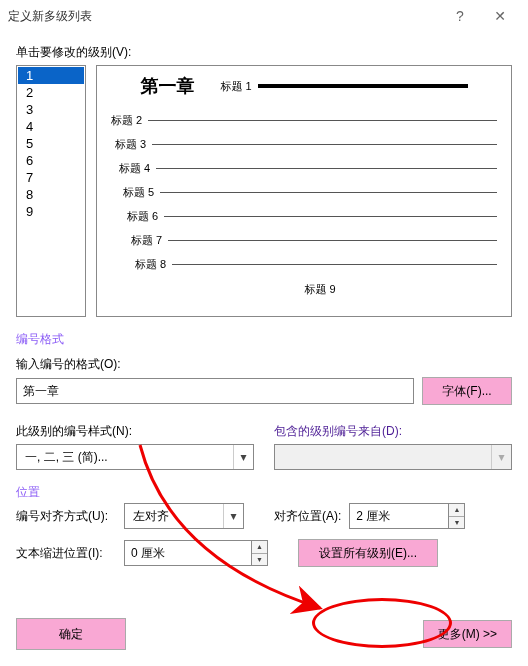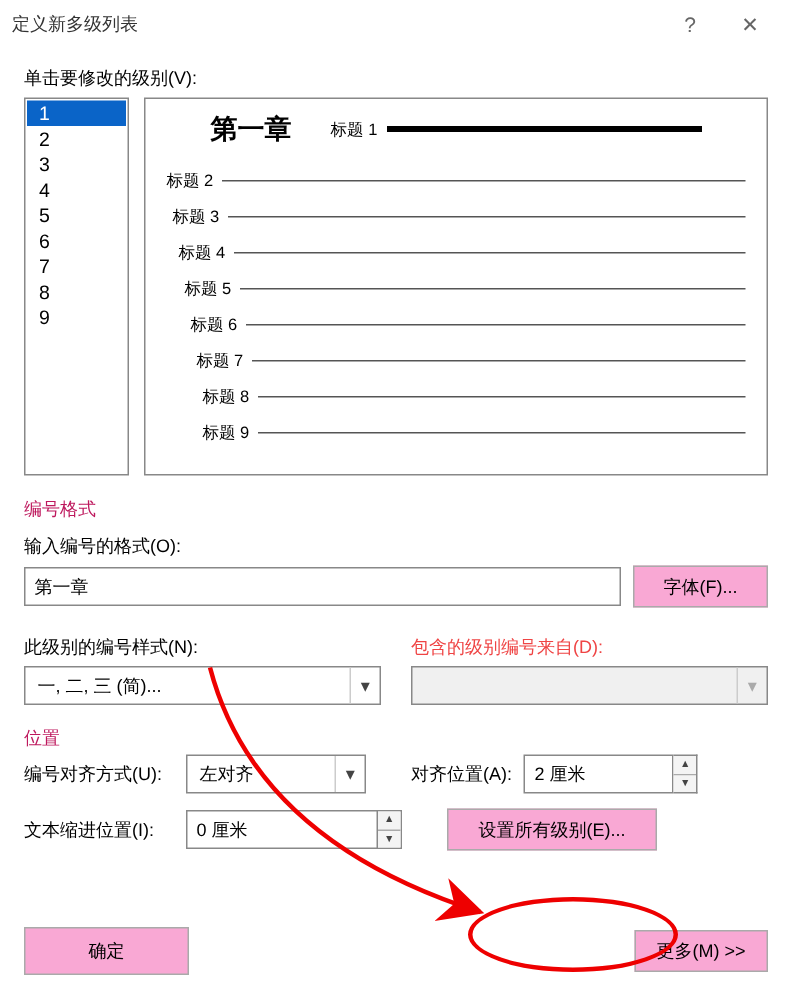--- a/index.html
+++ b/index.html
@@ -53,21 +53,21 @@
     font-size: 11px; color: #000; margin-right: 6px;
     white-space: nowrap;
   }
   .pv-row.first .pv-lbl { font-size: 18px; font-weight: bold; }
   .pv-row.first .pv-sub { font-size: 11px; margin: 0 6px 0 20px; }
   .pv-bar {
     flex: 1; height: 4px; background: #000;
   }
   .pv-row:not(.first) .pv-bar { height: 1px; background: #555; }
 
-  .section-label { margin: 14px 0 2px 0; color: #be185d; }
+  .section-label { margin: 14px 0 2px 0; color: #8b5cf6; }
 
   input[type=text], .combo {
     height: 26px; border: 1px solid #888;
     padding: 0 6px; font-size: 12px; background: #fff;
     font-family: inherit;
   }
   .combo {
     display: flex; align-items: center; justify-content: space-between;
     padding-right: 0;
   }
@@ -182,21 +182,21 @@
             <div class="pv-bar"></div>
           </div>
           <div class="pv-row" style="margin-left: 20px;">
             <span class="pv-lbl">标题 7</span>
             <div class="pv-bar"></div>
           </div>
           <div class="pv-row" style="margin-left: 24px;">
             <span class="pv-lbl">标题 8</span>
             <div class="pv-bar"></div>
           </div>
-          <div class="pv-row" style="margin-left: 24px;">
+          <div class="pv-row" style="margin-left: 38px; flex-direction: column;">
             <span class="pv-lbl">标题 9</span>
             <div class="pv-bar"></div>
           </div>
         </div>
     </div>
   </div>
 
   <div class="section-label">编号格式</div>
 
   <div class="label">输入编号的格式(O):</div>
@@ -207,21 +207,21 @@
 
   <div class="two-col" style="margin-top:10px">
     <div>
       <div class="label">此级别的编号样式(N):</div>
       <div class="combo">
         <span class="cv">一, 二, 三 (简)...</span>
         <span class="arrow">▾</span>
       </div>
     </div>
     <div>
-      <div class="label" style="color:#ef4444">包含的级别编号来自(D):</div>
+      <div class="label" style="color:#4c1d95">包含的级别编号来自(D):</div>
       <div class="combo disabled">
         <span class="cv"></span>
         <span class="arrow">▾</span>
       </div>
     </div>
   </div>
 
   <div class="section-label">位置</div>
 
   <div class="pos-row">

